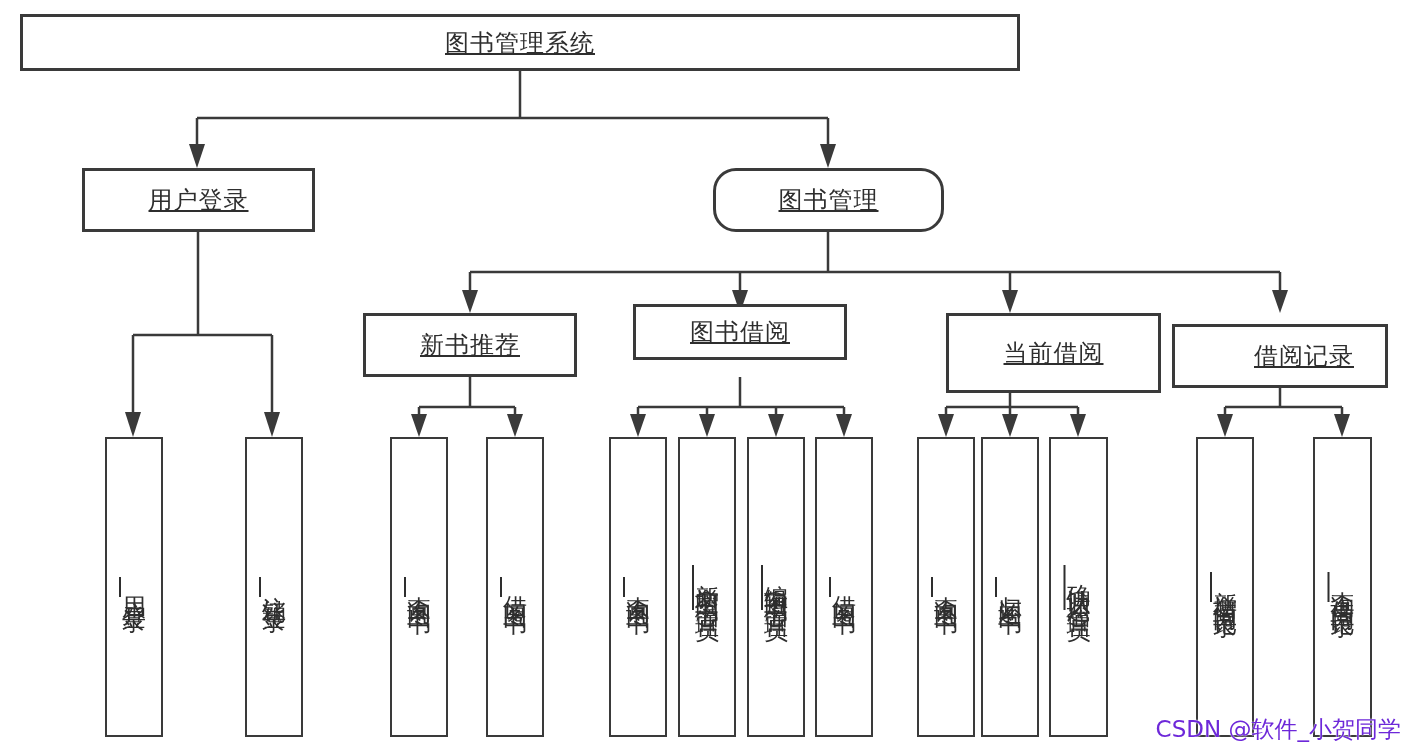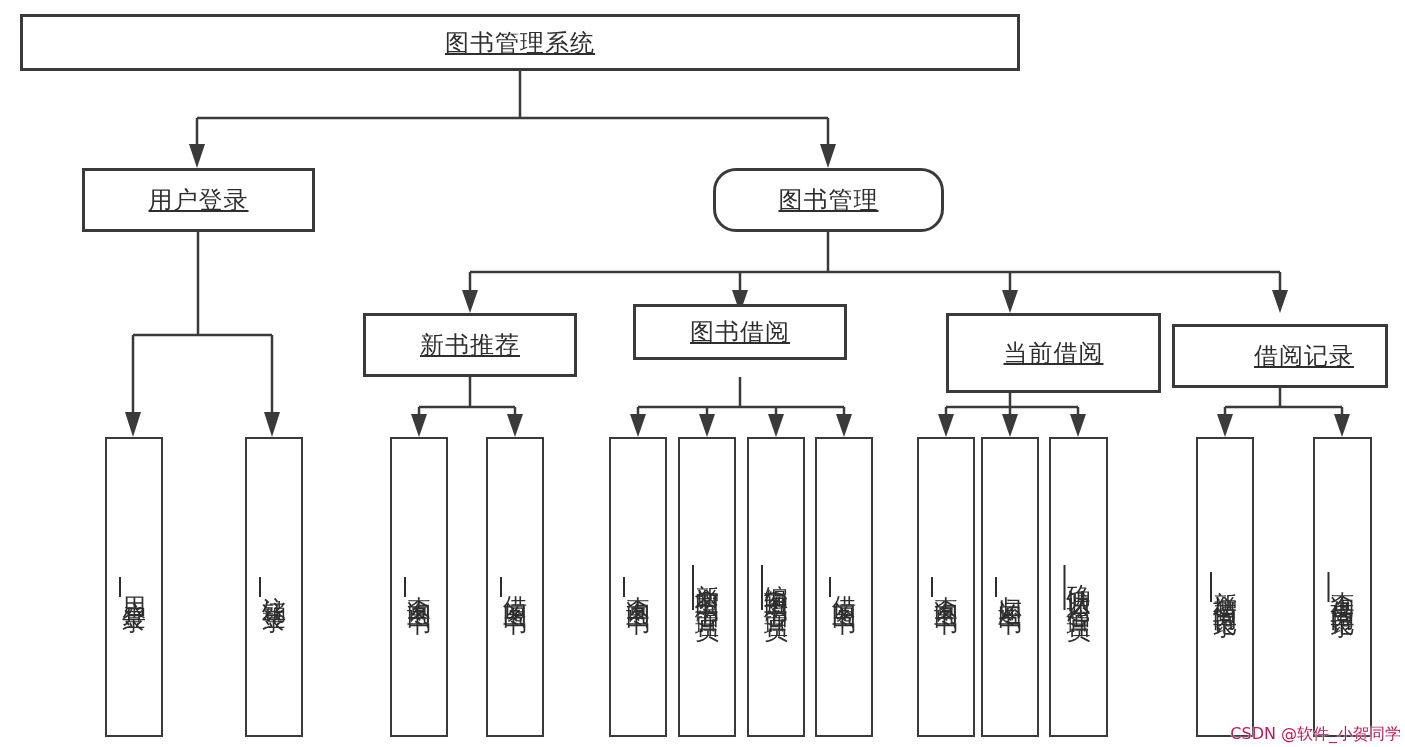--- a/index.html
+++ b/index.html
@@ -29,22 +29,22 @@
     writing-mode:vertical-rl;
     text-orientation:mixed;
     font-size:24px;
     letter-spacing:5px;
     line-height:1;
   }
   .watermark{
     position:absolute;
     right:4px;bottom:2px;
     z-index:3;
-    font-size:16px;
-    color:#be185d;
+    font-size:23px;
+    color:#6d28d9;
     text-shadow:0 0 2px rgba(255,255,255,.95),0 0 1px #ffffff;
     white-space:nowrap;
   }
 </style>
 </head>
 <body>
 
 <div class="canvas">
 
   <svg class="connectors" width="1405" height="747" viewBox="0 0 1405 747" fill="none" stroke="#3a3a3a" stroke-width="2.5">

